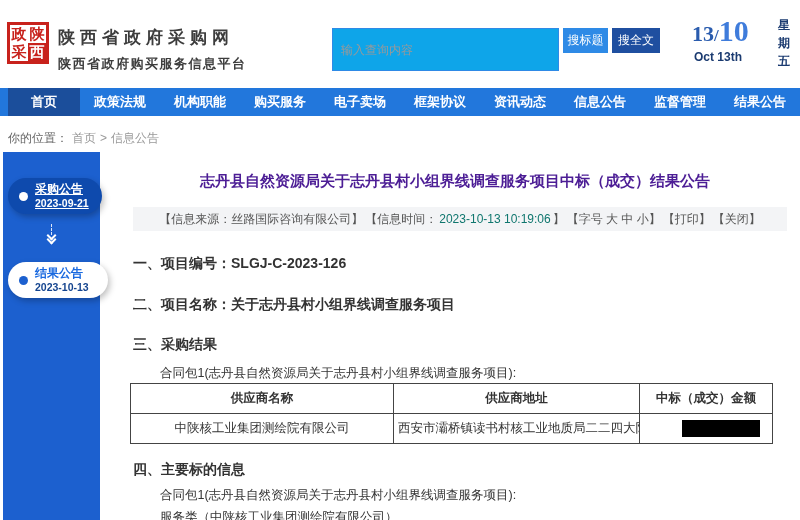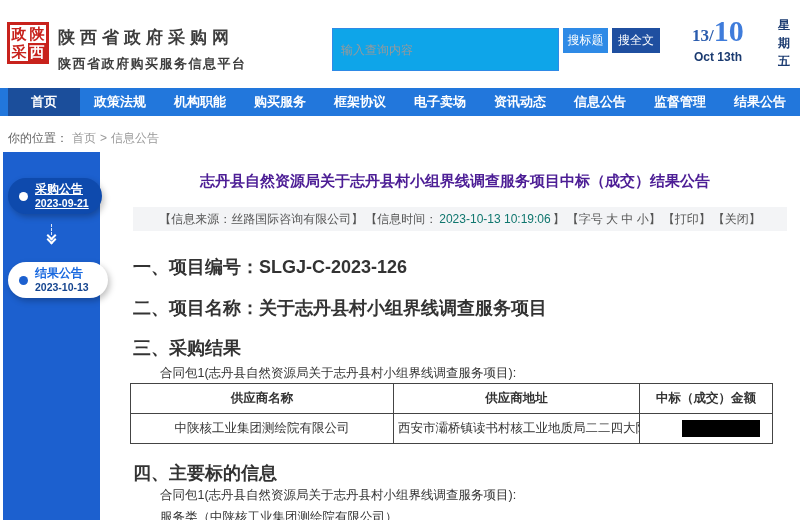--- a/index.html
+++ b/index.html
@@ -34,21 +34,21 @@
   }
   .search-input::placeholder { color: #999; }
   .btn { position: absolute; top: 28px; height: 25px; border: none; color: #fff;
     font-size: 12px; cursor: pointer; font-family: inherit; }
   .btn-title { left: 563px; width: 45px; background: #2e8ae6; }
   .btn-full { left: 612px; width: 48px; background: #1f4fa0; }
 
   .datebox { position: absolute; left: 682px; top: 12px; width: 112px; height: 64px; }
   .date-nums { position: absolute; left: 10px; top: 2px; white-space: nowrap;
     font-family: "Liberation Serif", "DejaVu Serif", serif; }
-  .date-day { font-size: 17px; font-weight: bold; color: #2a5cae; text-align: right; }
+  .date-day { font-size: 22px; font-weight: bold; color: #2a5cae; text-align: right; }
   .date-slash { font-size: 17px; font-weight: bold; color: #2a5cae; }
   .date-month { font-size: 30px; font-weight: bold; color: #3f7cdb; }
   .date-en { position: absolute; left: 12px; top: 38px; font-size: 12px; font-weight: bold; color: #1a3a70; }
   .weekday { position: absolute; right: 2px; top: 4px; width: 14px;
     font-size: 12px; font-weight: bold; color: #1a3a70; line-height: 1.5;
     display: flex; flex-direction: column; align-items: center; }
 
   
   .nav { position: absolute; left: 0; top: 88px; width: 800px; height: 28px;
     background: #2277dc; display: flex; align-items: stretch; padding-left: 8px; }
@@ -88,21 +88,21 @@
   
   .main { position: absolute; left: 120px; top: 152px; width: 680px; height: 368px; color: #333; }
   .doc-title { position: absolute; left: 0; top: 20px; width: 670px; text-align: center;
     font-size: 15px; font-weight: bold; color: #4c1d95; }
   .meta-bar { position: absolute; left: 13px; top: 55px; width: 654px; height: 24px;
     background: #f3f4f6; display: flex; align-items: center; justify-content: center;
     font-size: 12px; color: #555; white-space: nowrap; gap: 2px; }
   .meta-bar .red { color: #0f766e; }
   .meta-bar .clickable { cursor: pointer; }
 
-  .sec { position: absolute; left: 13px; font-size: 18px; font-weight: bold; color: #333; white-space: nowrap; }
+  .sec { position: absolute; left: 13px; font-size: 14px; font-weight: bold; color: #333; white-space: nowrap; }
   .sub { position: absolute; left: 40px; font-size: 12.5px; font-weight: normal; color: #333; white-space: nowrap; }
   .sec-1 { top: 103px; }
   .sec-2 { top: 144px; }
   .sec-3 { top: 184px; }
   .sub-3 { top: 213px; }
   .sec-4 { top: 309px; }
   .sub-4a { top: 335px; }
   .sub-4b { top: 357px; }
 
   table.result { position: absolute; left: 10px; top: 231px; width: 642px;
@@ -142,22 +142,22 @@
       <div class="date-en">Oct 13th</div>
       <div class="weekday">星期五</div>
     </div>
   </div>
 
   <div class="nav">
     <div class="nav-item active">首页</div>
     <div class="nav-item">政策法规</div>
     <div class="nav-item">机构职能</div>
     <div class="nav-item">购买服务</div>
+    <div class="nav-item">电子卖场</div>
     <div class="nav-item">框架协议</div>
-    <div class="nav-item">电子卖场</div>
     <div class="nav-item">资讯动态</div>
     <div class="nav-item">信息公告</div>
     <div class="nav-item">监督管理</div>
     <div class="nav-item">结果公告</div>
   </div>
 
   <div class="breadcrumb">
     <span>你的位置：</span>
     <span class="crumb">首页</span>
     <span class="sep">&gt;</span>

